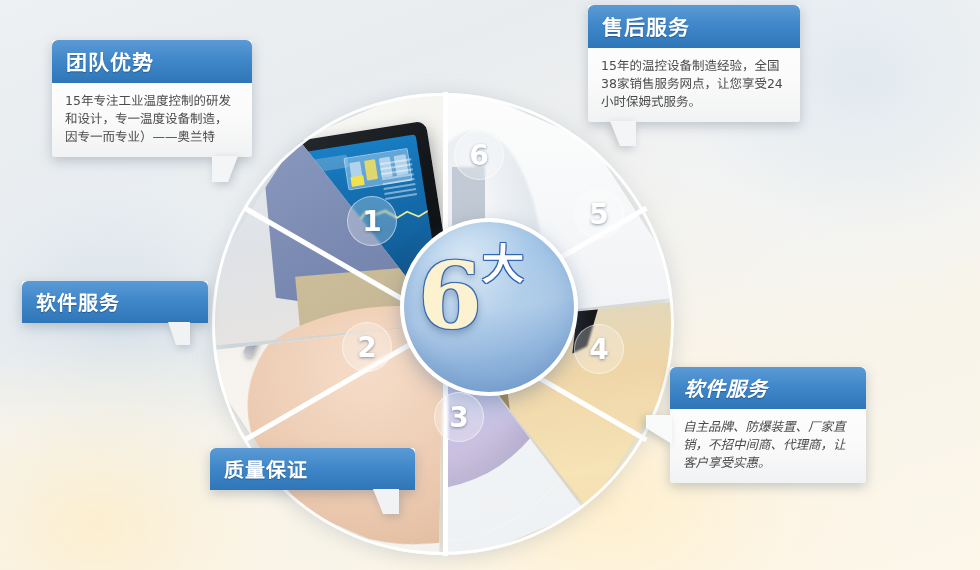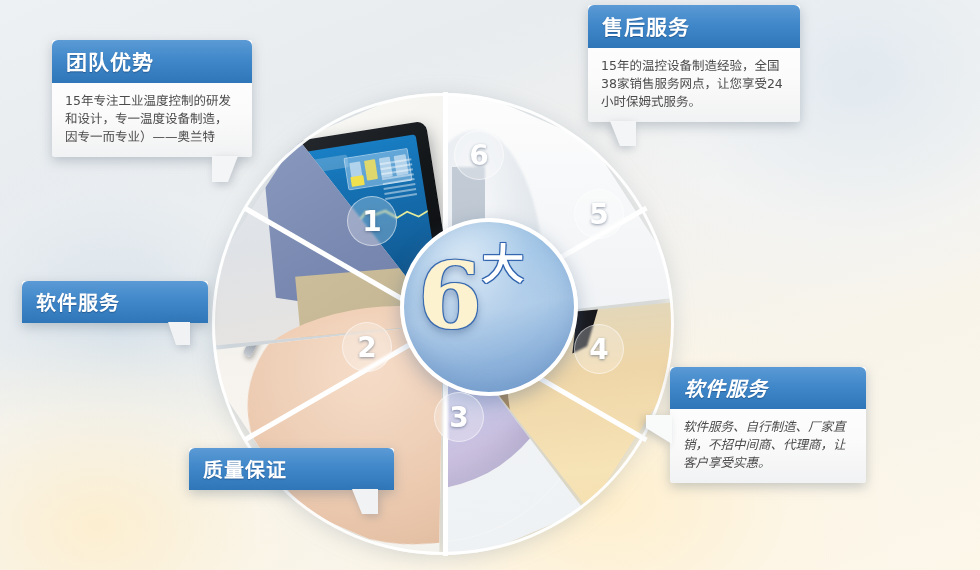--- a/index.html
+++ b/index.html
@@ -260,21 +260,21 @@
 
   #card-after{left:588px;top:5px;width:212px;}
   #card-after .tail{left:22px;bottom:-24px;border-right:16px solid #f4f5f6;border-left:10px solid transparent;border-top:25px solid #f4f5f6;filter:drop-shadow(-2px 3px 4px rgba(95,110,125,.3));}
 
   #card-hardware{left:762px;top:143px;width:208px;}
   #card-hardware .tail{left:-24px;top:56px;border-top:14px solid #f7f8f9;border-bottom:16px solid transparent;border-right:26px solid #f7f8f9;filter:drop-shadow(-3px 2px 4px rgba(95,110,125,.3));}
 
   #card-software{left:670px;top:367px;width:196px;font-style:italic;}
   #card-software .tail{left:-24px;top:48px;border-top:13px solid #f9fafa;border-bottom:16px solid transparent;border-right:26px solid #f9fafa;filter:drop-shadow(-3px 2px 4px rgba(95,110,125,.3));}
 
-  #card-quality{left:189px;top:448px;width:205px;}
+  #card-quality{left:210px;top:448px;width:205px;}
   #card-quality .tail{right:16px;bottom:-24px;border-left:10px solid transparent;border-right:16px solid #f1f2f3;border-top:25px solid #f1f2f3;filter:drop-shadow(2px 3px 4px rgba(95,110,125,.3));}
 
   #card-tech{left:22px;top:281px;width:186px;}
   #card-tech .tail{right:18px;bottom:-22px;border-left:8px solid transparent;border-right:14px solid #f1f2f3;border-top:23px solid #f1f2f3;filter:drop-shadow(2px 3px 4px rgba(95,110,125,.3));}
 
   #card-tech .card-head{font-size:20px;}
   #card-quality .card-head,#card-software .card-head,#card-hardware .card-head{font-size:20px;}
 </style>
 </head>
 <body>
@@ -398,21 +398,21 @@
 
   <div class="card" id="card-after">
     <div class="card-head">售后服务</div>
     <div class="card-body">15年的温控设备制造经验，全国38家销售服务网点，让您享受24小时保姆式服务。</div>
     <div class="tail"></div>
   </div>
 
 
   <div class="card" id="card-software">
     <div class="card-head">软件服务</div>
-    <div class="card-body">软件服务、自行制造、厂家直销，不招中间商、代理商，让客户享受实惠。</div>
+    <div class="card-body">自主品牌、防爆装置、厂家直销，不招中间商、代理商，让客户享受实惠。</div>
     <div class="tail"></div>
   </div>
 
   <div class="card" id="card-quality">
     <div class="card-head">质量保证</div>
     <div class="tail"></div>
   </div>
 
   <div class="card" id="card-tech">
     <div class="card-head">软件服务</div>

